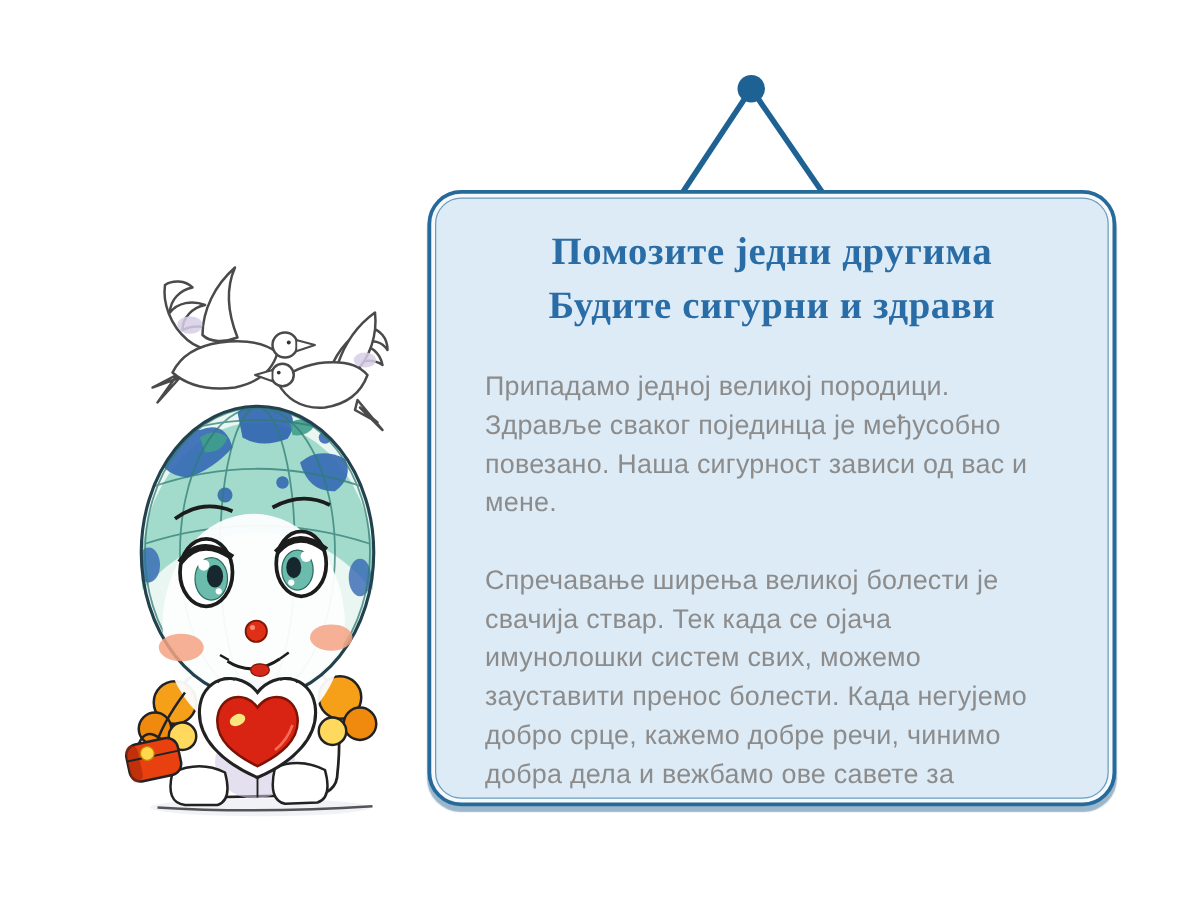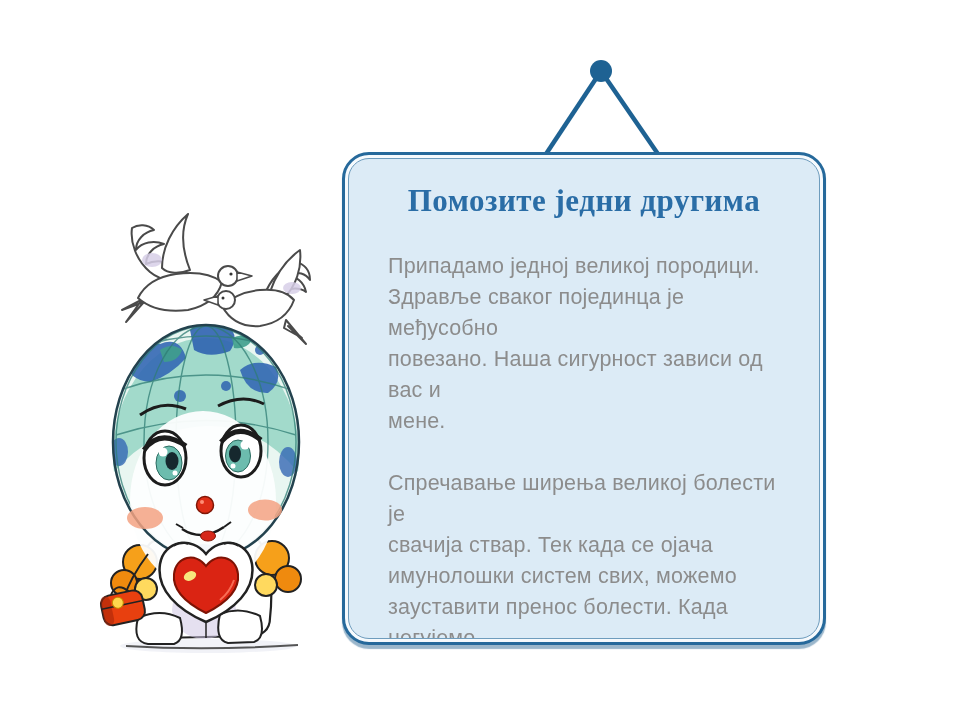--- a/index.html
+++ b/index.html
@@ -4,21 +4,21 @@
 <style>
   html,body{margin:0;padding:0;background:#ffffff;}
   .stage{
     position:relative;width:960px;height:720px;overflow:hidden;
     background:#ffffff;font-family:"Liberation Sans",sans-serif;
   }
   .hanger-svg{position:absolute;left:0;top:0;}
   .illustration-svg{position:absolute;left:90px;top:210px;}
 
   .card{
-    position:absolute;left:342px;top:152px;width:484px;height:493px;
+    position:absolute;left:342px;top:152px;width:551px;height:493px;
     box-sizing:border-box;background:#f6fafd;
     border:3px solid #26699b;border-radius:27px;
     box-shadow:0 4px 1px rgba(32,94,140,0.45);
   }
   .card-inner{
     position:absolute;left:3px;top:3px;right:3px;bottom:3px;
     border:1px solid #6e9cbd;border-radius:21px;background:#dcebf6;
     box-sizing:border-box;overflow:hidden;
   }
   .card-title{
@@ -182,21 +182,21 @@
       <path d="M-8,-15 Q0,-27 10,-15" stroke="#222" stroke-width="2" fill="none"></path>
       <rect x="-20" y="-15" width="42" height="30" rx="9" fill="#e8400f" stroke="#222" stroke-width="2"></rect>
       <rect x="-20" y="-15" width="10" height="30" rx="6" fill="#a82708" opacity="0.6"></rect>
       <path d="M-20,-3 L22,-3" stroke="#222" stroke-width="1.5"></path>
       <circle cx="-3" cy="-6" r="5.5" fill="#ffd84d" stroke="#c78a00" stroke-width="1"></circle>
     </g>
   </svg>
 
   <div class="card">
     <div class="card-inner">
-      <h1 class="card-title"><span>Помозите једни другима</span><br></h1>
+      <h1 class="card-title"><span>Помозите једни другима</span><br><span>Будите сигурни и здрави</span></h1>
       <div class="card-body">
         <p>Припадамо једној великој породици.
 Здравље сваког појединца је међусобно
 повезано. Наша сигурност зависи од вас и
 мене.</p>
         <p>Спречавање ширења великој болести је
 свачија ствар. Тек када се ојача
 имунолошки систем свих, можемо
 зауставити пренос болести. Када негујемо
 добро срце, кажемо добре речи, чинимо

